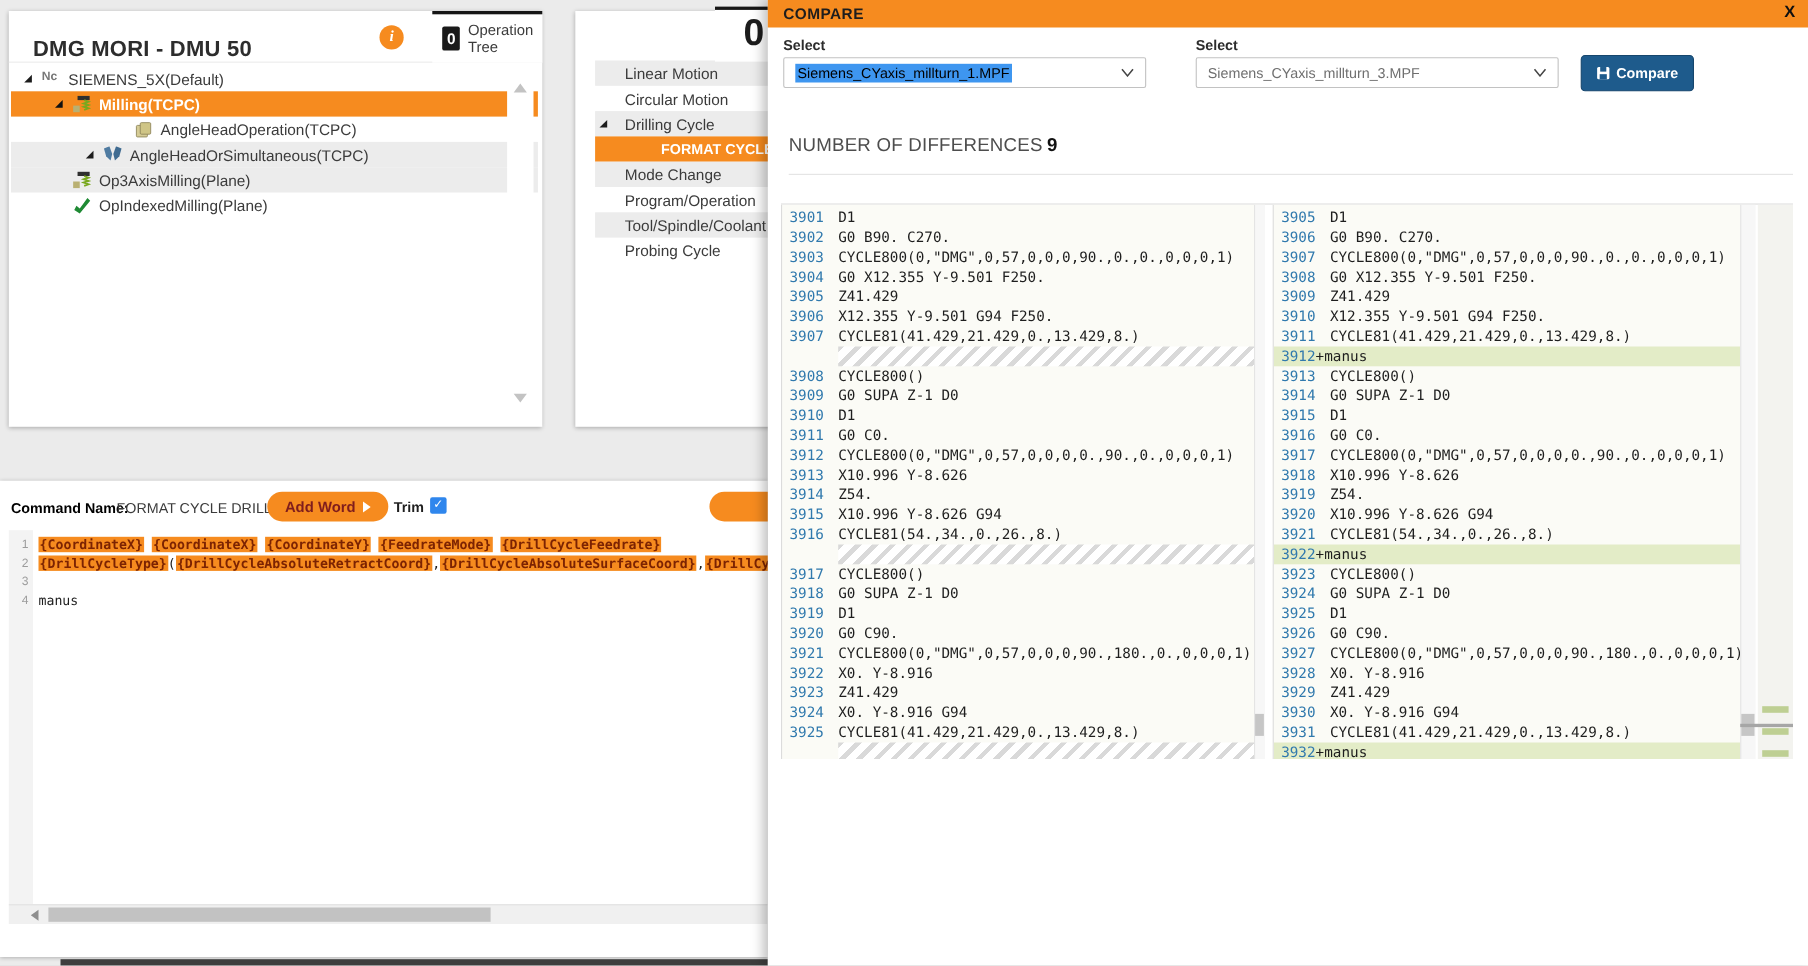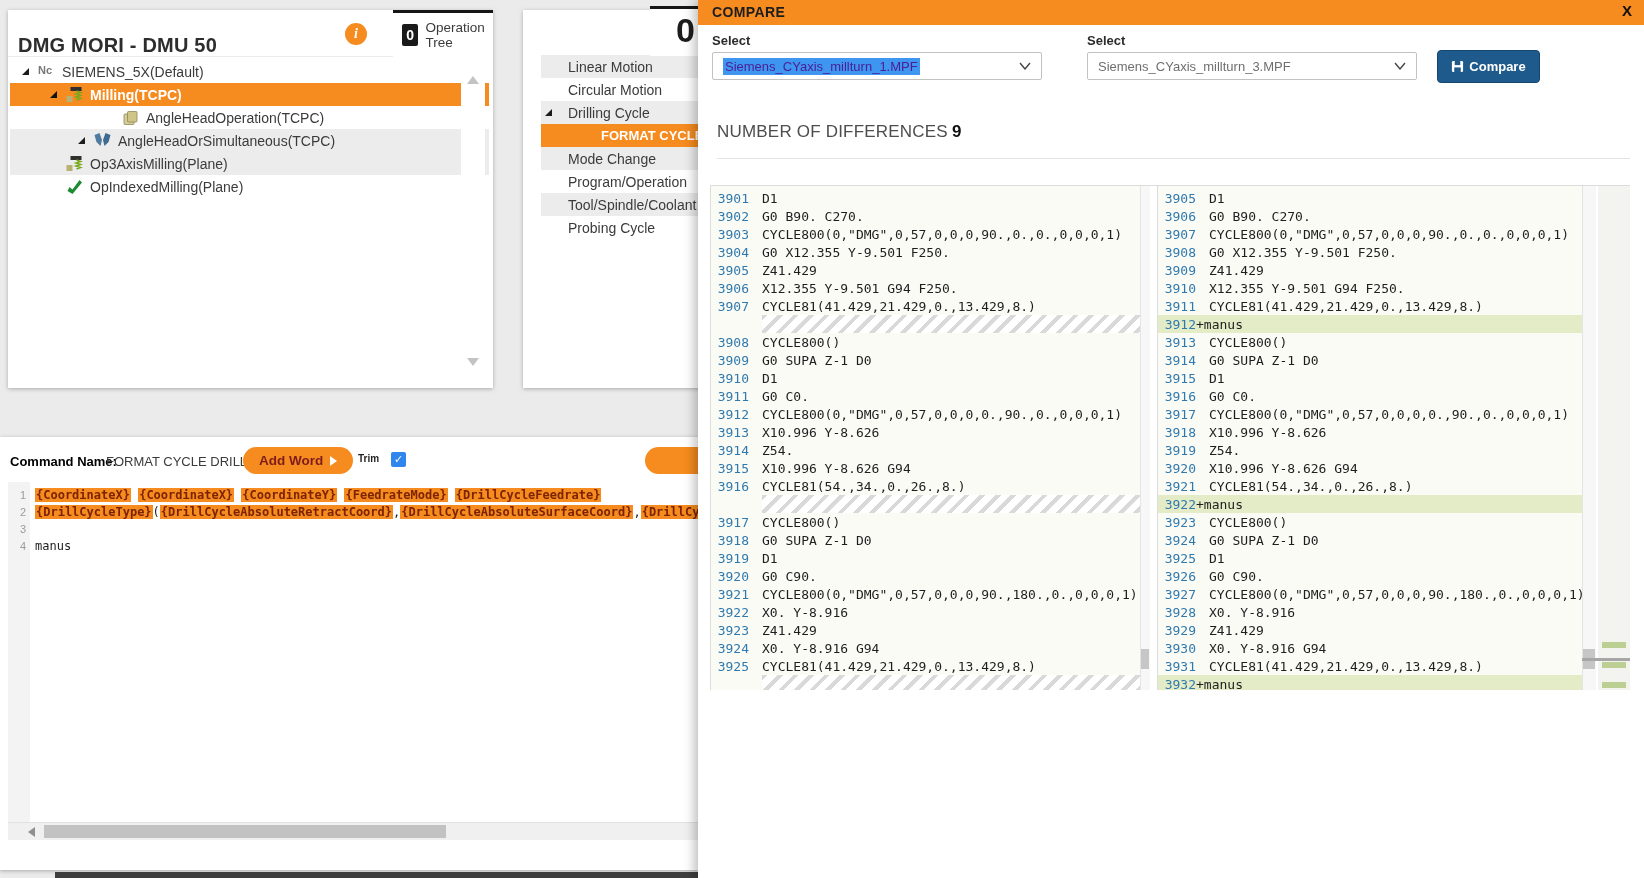--- a/index.html
+++ b/index.html
@@ -4,21 +4,21 @@
 <style>
   html,body{margin:0;padding:0;background:#d7d7d7;}
   *{box-sizing:border-box;}
   .stage{position:relative;width:1644px;height:878px;overflow:hidden;background:#ebebeb;
          font-family:"Liberation Sans",sans-serif;color:#3b3b3b;}
   .card{position:absolute;background:#fff;box-shadow:0 1px 4px rgba(0,0,0,.28);}
 
   
   .machine-card{left:8px;top:10px;width:485px;height:378px;}
   .panel-head{position:relative;height:47px;border-bottom:1px solid #ececec;}
-  .mtitle{position:absolute;left:10px;top:11px;font-size:20px;font-weight:700;color:#2d2d2d;letter-spacing:.2px;}
+  .mtitle{position:absolute;left:22px;top:11px;font-size:20px;font-weight:700;color:#2d2d2d;letter-spacing:.2px;}
   .info-btn{position:absolute;left:337px;top:13px;width:22px;height:22px;border-radius:50%;
             background:#f68b1f;color:#fff;font-family:"Liberation Serif",serif;font-weight:700;
             font-style:italic;font-size:14px;text-align:center;line-height:22px;cursor:pointer;}
   .tab1{position:absolute;right:0;top:0;width:100px;height:47px;border-top:3px solid #161616;
         background:#fff;display:flex;align-items:center;gap:7px;padding-left:9px;}
   .tab1-ico{width:22px;height:22px;background:#1a1a1a;color:#fff;border-radius:2px;
             font-weight:700;font-size:14px;display:flex;align-items:center;justify-content:center;}
   .tab1-label{font-size:13.5px;color:#3b3b3b;}
   .tree{position:absolute;left:2px;top:50px;right:4px;}
   .trow{height:23px;display:flex;align-items:center;font-size:14px;color:#3b3b3b;cursor:pointer;}
@@ -48,21 +48,21 @@
   .crow .exp{position:absolute;left:4px;margin:0;}
 
   
   .editor-card{left:0;top:437px;width:698px;height:433px;}
   .cn-label{position:absolute;left:10px;top:17px;font-size:13px;font-weight:700;color:#000000;}
   .cn-value{position:absolute;left:106px;top:17px;font-size:13px;color:#3b3b3b;}
   .addword{position:absolute;left:243px;top:10px;height:27px;padding:0 16px;border-radius:14px;
            background:#f68b1f;color:#7f1d1d;font-weight:700;font-size:13.5px;border:none;cursor:pointer;
            display:flex;align-items:center;gap:7px;}
   .aw-arrow{width:0;height:0;border-top:5px solid transparent;border-bottom:5px solid transparent;border-left:7px solid #fff;}
-  .trim-label{position:absolute;left:358px;top:16px;font-size:10px;font-weight:700;color:#1f1f1f;}
+  .trim-label{position:absolute;left:358px;top:16px;font-size:13px;font-weight:700;color:#1f1f1f;}
   .checkbox{position:absolute;left:391px;top:15px;width:15px;height:15px;background:#2f86ed;border-radius:2px;
             color:#fff;font-size:11px;line-height:15px;text-align:center;cursor:pointer;}
   .clipped-btn{position:absolute;left:645px;top:10px;width:90px;height:27px;border-radius:14px;background:#f68b1f;}
   .gutter{position:absolute;left:8px;top:45px;width:22px;height:340px;background:#f3f3f3;}
   .elines{position:absolute;left:8px;top:49px;right:0;}
   .eline{height:17px;display:flex;align-items:center;font-family:"DejaVu Sans Mono",monospace;font-size:12px;}
   .enum{width:18px;text-align:right;margin-right:9px;color:#9c9c9c;font-size:11px;flex:none;font-family:"Liberation Sans",sans-serif;}
   .tok{background:#f68b1f;color:#7c2302;font-weight:700;white-space:pre;padding:0 1px;}
   .plain{color:#1d1d1d;white-space:pre;}
   .hscroll{position:absolute;left:8px;right:0;top:385px;height:18px;background:#f0f0f0;border-top:1px solid #e2e2e2;}
@@ -74,21 +74,21 @@
   
   .compare{position:absolute;left:698px;top:0;width:946px;height:878px;background:#fff;
            box-shadow:-4px 0 10px rgba(0,0,0,.25);z-index:10;}
   .obar{position:absolute;left:0;top:0;right:0;height:25px;background:#f68b1f;}
   .otitle{position:absolute;left:14px;top:4px;font-size:14px;font-weight:700;color:#1d1d1d;letter-spacing:.4px;}
   .oclose{position:absolute;right:12px;top:2px;font-size:15px;font-weight:800;color:#101010;cursor:pointer;}
   .sel-label{position:absolute;top:33px;font-size:13px;font-weight:700;color:#2c2c2c;}
   .dd{position:absolute;top:52px;width:330px;height:28px;border:1px solid #c2c2c2;border-radius:2px;background:#fff;
       display:flex;align-items:center;padding:0 10px;font-size:13px;cursor:pointer;}
   .dd .chev{margin-left:auto;}
-  .dd-hl{background:#3e96f0;color:#4c1d95;padding:1px 2px;}
+  .dd-hl{background:#3e96f0;color:#000000;padding:1px 2px;}
   .dd-plain{color:#6f6f6f;}
   .cmp-btn{position:absolute;left:739px;top:50px;width:103px;height:33px;background:#1e5b8c;border:1px solid #16466d;
            border-radius:4px;color:#fff;font-weight:700;font-size:13px;display:flex;align-items:center;
            justify-content:center;gap:5px;cursor:pointer;}
   .ndiff{position:absolute;left:19px;top:122px;font-size:17px;color:#4d4d4d;letter-spacing:.2px;}
   .ndiff b{color:#111;margin-left:4px;}
   .divider{position:absolute;left:19px;right:14px;top:158px;height:1px;background:#e3e3e3;}
   .panes{position:absolute;left:12px;top:185px;width:920px;height:505px;overflow:hidden;border-top:1px solid #dcdcdc;}
   .pane{position:absolute;top:0;height:505px;background:#fbfbf6;border-left:1px solid #dcdcdc;overflow:hidden;padding-top:3px;}
   .paneL{left:0;width:440px;}

